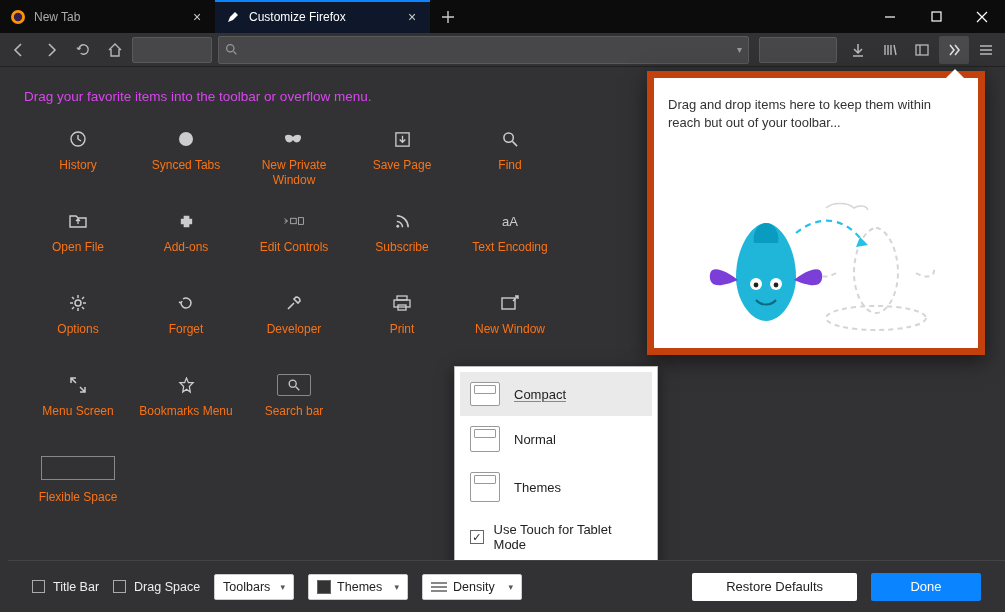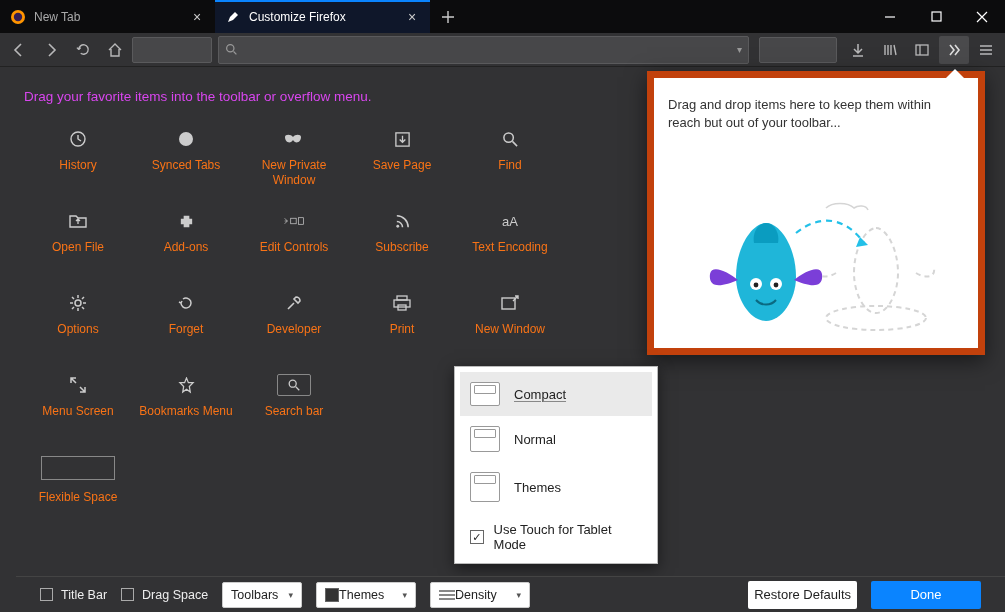--- a/index.html
+++ b/index.html
@@ -47,27 +47,27 @@
   
   .density-popup { position:absolute; bottom:48px; left:454px; width:204px; background:#fff; color:#222; border:1px solid #bbb; box-shadow:0 4px 14px rgba(0,0,0,0.5); padding:5px; }
   .density-item { display:flex; align-items:center; gap:14px; padding:10px 10px; cursor:pointer; font-size:13px;}
   .density-item.highlight { background:#eaeaea; }
   .density-thumb { width:30px; height:24px; border:1px solid #999; border-radius:2px; position:relative; background:#fff;}
   .density-thumb::before { content:""; position:absolute; top:2px; left:3px; right:3px; height:7px; border:1px solid #999; border-radius:1px;}
   .density-check { display:flex; align-items:center; gap:10px; padding:10px 10px 6px 10px; font-size:13px;}
   .density-check .box { width:14px; height:14px; border:1px solid #666; background:#fff; display:flex; align-items:center; justify-content:center; font-size:11px; color:#222;}
   
   
-  .footer { position:absolute; bottom:0; left:16px; right:0; height:36px; background:#323234; display:flex; align-items:center; padding:0 24px; gap:14px; border-top:1px solid #444;}
+  .footer { position:absolute; bottom:0; left:8px; right:0; height:52px; background:#323234; display:flex; align-items:center; padding:0 24px; gap:14px; border-top:1px solid #444;}
   .footer-check { display:flex; align-items:center; gap:8px; font-size:12.5px; color:#eee; }
   .footer-check .cb { width:13px; height:13px; border:1px solid #aaa; }
-  .footer-dd { height:26px; background:#fff; color:#222; border:1px solid #ccc; font-size:12.5px; display:flex; align-items:center; padding:0 8px; gap:0; border-radius:2px; cursor:pointer;}
+  .footer-dd { height:26px; background:#fff; color:#222; border:1px solid #ccc; font-size:12.5px; display:flex; align-items:center; padding:0 8px; gap:6px; border-radius:2px; cursor:pointer;}
   .footer-dd .caret { margin-left:auto; font-size:9px; color:#555;}
   .footer-spacer { flex:1; }
-  .btn { height:28px; padding:0 6px; font-size:13px; border:none; border-radius:2px; cursor:pointer;}
+  .btn { height:28px; padding:0 34px; font-size:13px; border:none; border-radius:2px; cursor:pointer;}
   .btn.default { background:#fff; color:#222;}
   .btn.primary { background:#0a84ff; color:#fff; min-width:110px;}
   .themes-sw { width:14px; height:14px; background: #333; border:1px solid #666; display:inline-block;}
   .density-sw { width:16px; height:10px; display:inline-block; background:repeating-linear-gradient(#888,#888 2px,transparent 2px,transparent 4px);}
   
   svg { display:block; }
 </style>
 </head>
 <body>
 

